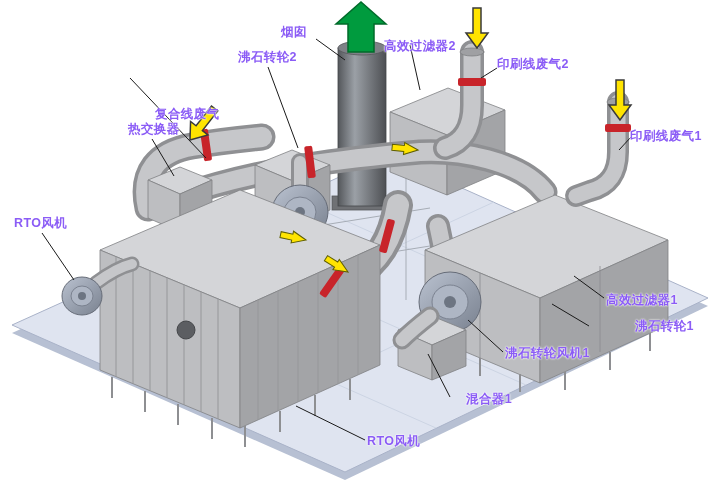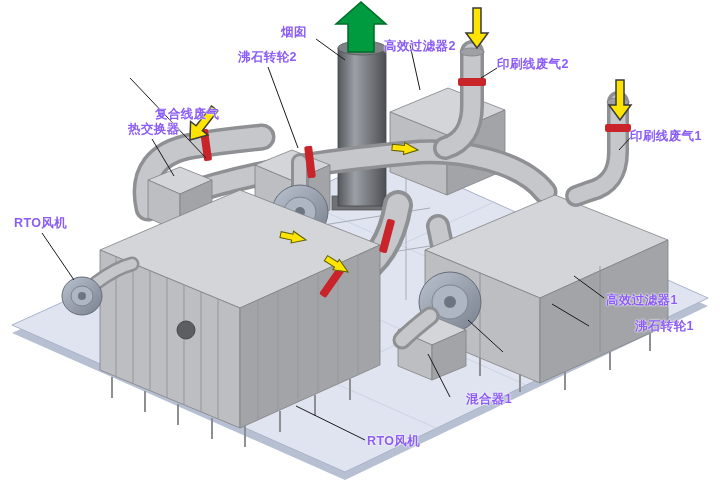--- a/index.html
+++ b/index.html
@@ -226,16 +226,17 @@
 <div class="lbl" style="left:238px; top:49px;">沸石转轮2</div>
 <div class="lbl" style="left:281px; top:24px;">烟囱</div>
 <div class="lbl" style="left:384px; top:38px;">高效过滤器2</div>
 <div class="lbl" style="left:497px; top:56px;">印刷线废气2</div>
 <div class="lbl" style="left:630px; top:128px;">印刷线废气1</div>
 <div class="lbl" style="left:155px; top:91px;margin-top:15px;">复合线废气</div>
 <div class="lbl" style="left:128px; top:121px;font-family:Liberation Mono, monospace;">热交换器</div>
 <div class="lbl" style="left:14px;  top:215px;">RTO风机</div>
 <div class="lbl" style="left:606px; top:292px;">高效过滤器1</div>
 <div class="lbl" style="left:591px; top:318px;margin-left:44px;">沸石转轮1</div>
+<div class="lbl" style="left:505px; top:345px;">沸石转轮风机1</div>
 <div class="lbl" style="left:452px; top:391px;margin-left:14px;">混合器1</div>
 <div class="lbl" style="left:367px; top:433px;">RTO风机</div>
 
 </div>
 
 </body></html>

